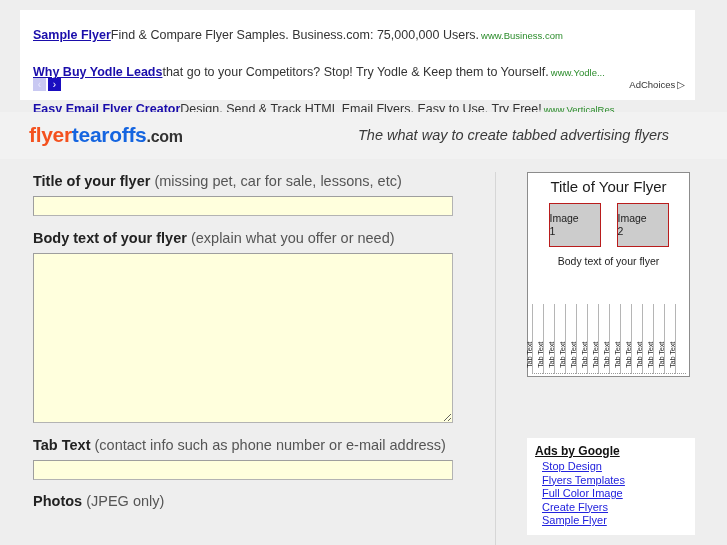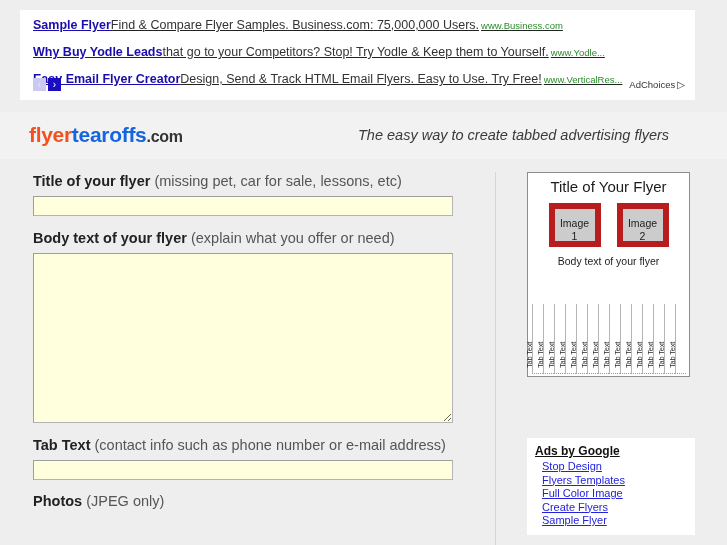--- a/index.html
+++ b/index.html
@@ -21,27 +21,26 @@
     left: 20px;
     top: 10px;
     width: 675px;
     height: 90px;
     background: #ffffff;
     box-sizing: border-box;
   }
   .ad-row {
     position: relative;
     height: 21px;
-    padding: 6px 6px 0 13px;
+    padding: 16px 6px 0 13px;
     white-space: nowrap;
     overflow: hidden;
     font-size: 12.5px;
     color: #222222;
     line-height: 19px;
-    text-decoration: underline;
   }
   .ad-title {
     color: #1a0dab;
     font-weight: bold;
     text-decoration: underline;
     cursor: pointer;
   }
   .ad-desc {
     color: #333333;
   }
@@ -215,25 +214,25 @@
   #preview-images {
     display: flex;
     justify-content: center;
     gap: 16px;
     margin-top: 7px;
   }
   .preview-image {
     width: 52px;
     height: 44px;
     background: #cccccc;
-    border: 6px solid #b91c1c;
+    border: 1px solid #b91c1c;
     box-sizing: border-box;
     font-size: 10.5px;
     color: #1c1c1c;
-    text-align: center;
+    text-align: left;
     line-height: 13px;
     padding-top: 8px;
   }
   #preview-body {
     text-align: center;
     font-size: 10.5px;
     color: #1c1c1c;
     margin-top: 8px;
   }
   #preview-tabs {
@@ -315,21 +314,21 @@
   <div id="adchoices">
     <span>AdChoices</span><span class="ac-glyph">▷</span>
   </div>
 
 </div>
 
 <div id="site-header">
   <div id="logo">
     <span class="l-flyer">flyer</span><span class="l-tearoffs">tearoffs</span><span class="l-com">.com</span>
   </div>
-  <div id="tagline">The easy way to create tabbed advertising flyers</div>
+  <div id="tagline">The what way to create tabbed advertising flyers</div>
 </div>
 
 <div id="form-col">
 
   <div class="field-block">
     <div class="field-label">
       <span class="lbl-strong">Title of your flyer</span><span class="lbl-hint"> (missing pet, car for sale, lessons, etc)</span>
     </div>
     <input class="text-input" type="text" value="" style="">
   </div>

